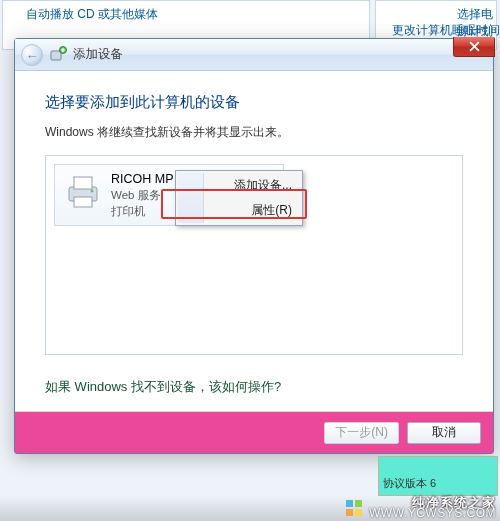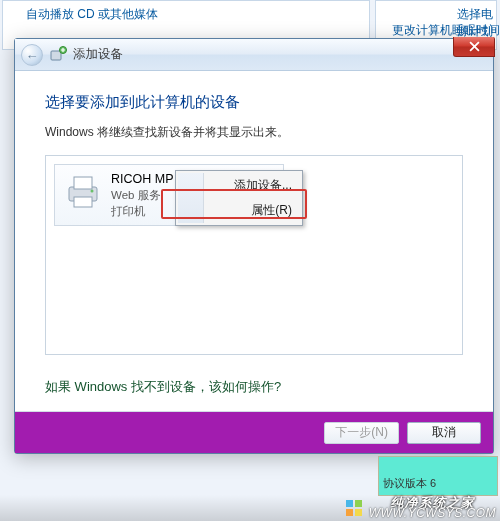--- a/index.html
+++ b/index.html
@@ -172,21 +172,21 @@
     font-size: 13px;
     text-decoration: none;
   }
 
   
   .footer {
     position: absolute;
     left: 0; right: 0; bottom: 0;
     height: 42px;
     border-top: 1px solid #d4dde6;
-    background: #a21caf;
+    background: #ec4899;
     display: flex;
     align-items: center;
     justify-content: flex-end;
     gap: 8px;
     padding-right: 12px;
   }
   .btn {
     min-width: 74px;
     height: 22px;
     font-size: 12px;
@@ -241,21 +241,21 @@
     letter-spacing: 1px;
   }
   .watermark .wm-url {
     display: block;
     color: #fff;
     font-size: 12px;
     text-shadow: 0 0 2px rgba(0,0,0,0.9);
     letter-spacing: 0.5px;
     margin-top: -2px;
   }
-  .wm-block { text-align: center; line-height: 12px; font-style: italic; }
+  .wm-block { text-align: right; line-height: 12px; }
 </style>
 </head>
 <body>
 
 <div class="bg-panel bg-left"></div>
 <div class="bg-panel bg-right"></div>
 <a class="bg-link autoplay">自动播放 CD 或其他媒体</a>
 <a class="bg-link fixtime">更改计算机睡眠时间</a>
 <a class="bg-link power">选择电源计划</a>
 

